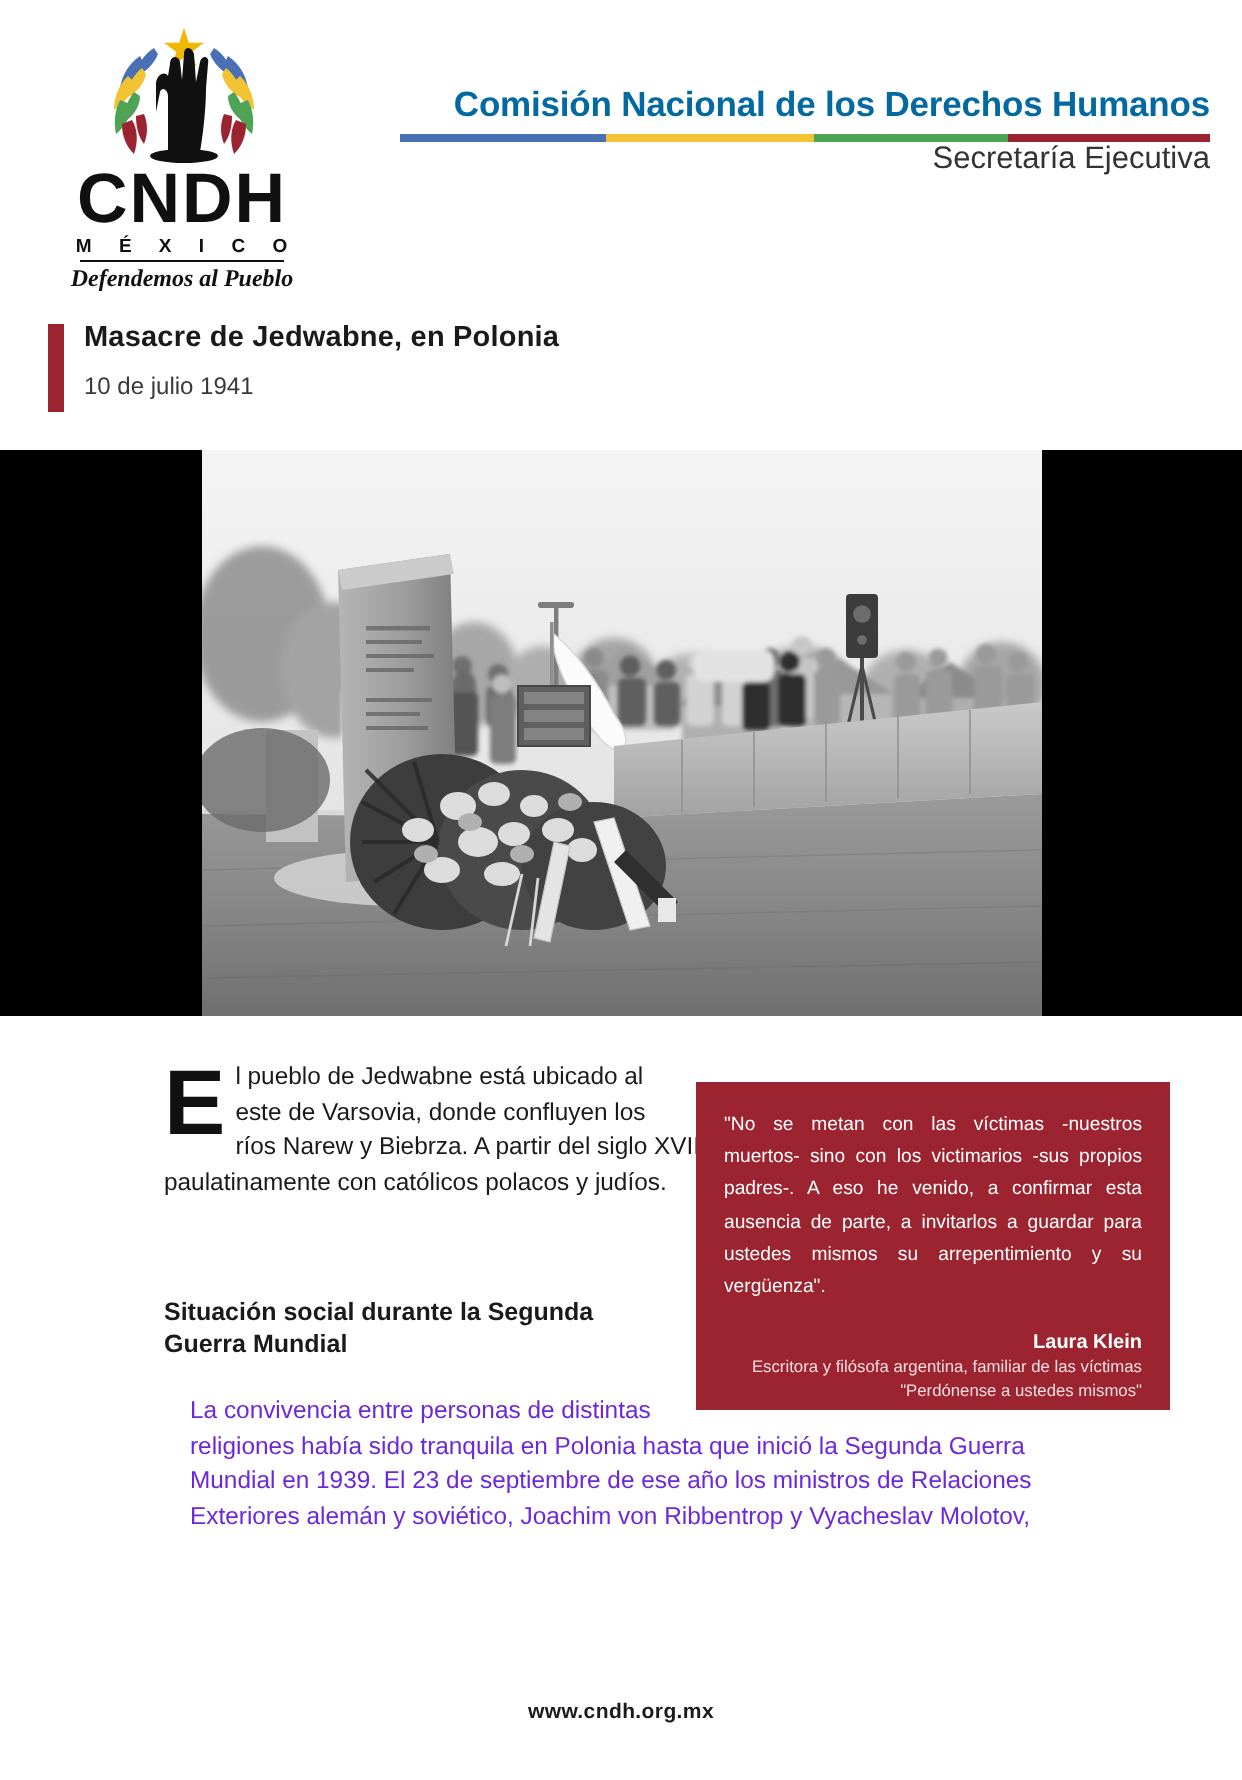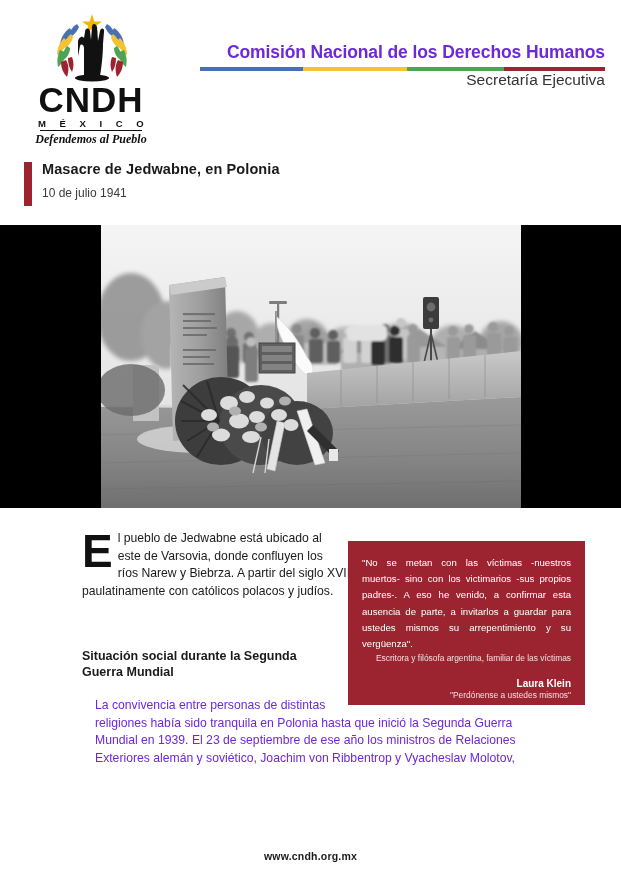--- a/index.html
+++ b/index.html
@@ -63,21 +63,21 @@
   }
 
   #org-block {
     position: absolute;
     left: 200px; top: 42px;
     width: 405px;
   }
   #org-title {
     font-size: 17.5px;
     font-weight: bold;
-    color: #6d28d9;
+    color: #0369a1;
     text-align: right;
     letter-spacing: -0.1px;
     white-space: nowrap;
   }
   #org-colorbar {
     margin-top: 4px;
     width: 405px;
     height: 4px;
     display: flex;
   }
@@ -512,20 +512,20 @@
 
   <h2 id="section-heading">Situación social durante la Segunda Guerra Mundial</h2>
 
   <p id="body-para2">
     <span>La convivencia entre personas de distintas</span><br>
     <span>religiones había sido tranquila en Polonia hasta que inició la Segunda Guerra Mundial en 1939. El 23 de septiembre de ese año los ministros de Relaciones Exteriores alemán y soviético, Joachim von Ribbentrop y Vyacheslav Molotov,</span>
   </p>
 
   <div id="quote-box">
     <div id="quote-text">"No se metan con las víctimas -nuestros muertos- sino con los victimarios -sus propios padres-. A eso he venido, a confirmar esta ausencia de parte, a invitarlos a guardar para ustedes mismos su arrepentimiento y su vergüenza".</div>
+    <div id="quote-author">Laura Klein</div>
     <div id="quote-role">Escritora y filósofa argentina, familiar de las víctimas</div>
-    <div id="quote-author">Laura Klein</div>
     <div id="quote-work">"Perdónense a ustedes mismos"</div>
   </div>
 
   <div id="footer">www.cndh.org.mx</div>
 
 </div>
 
 </body></html>

